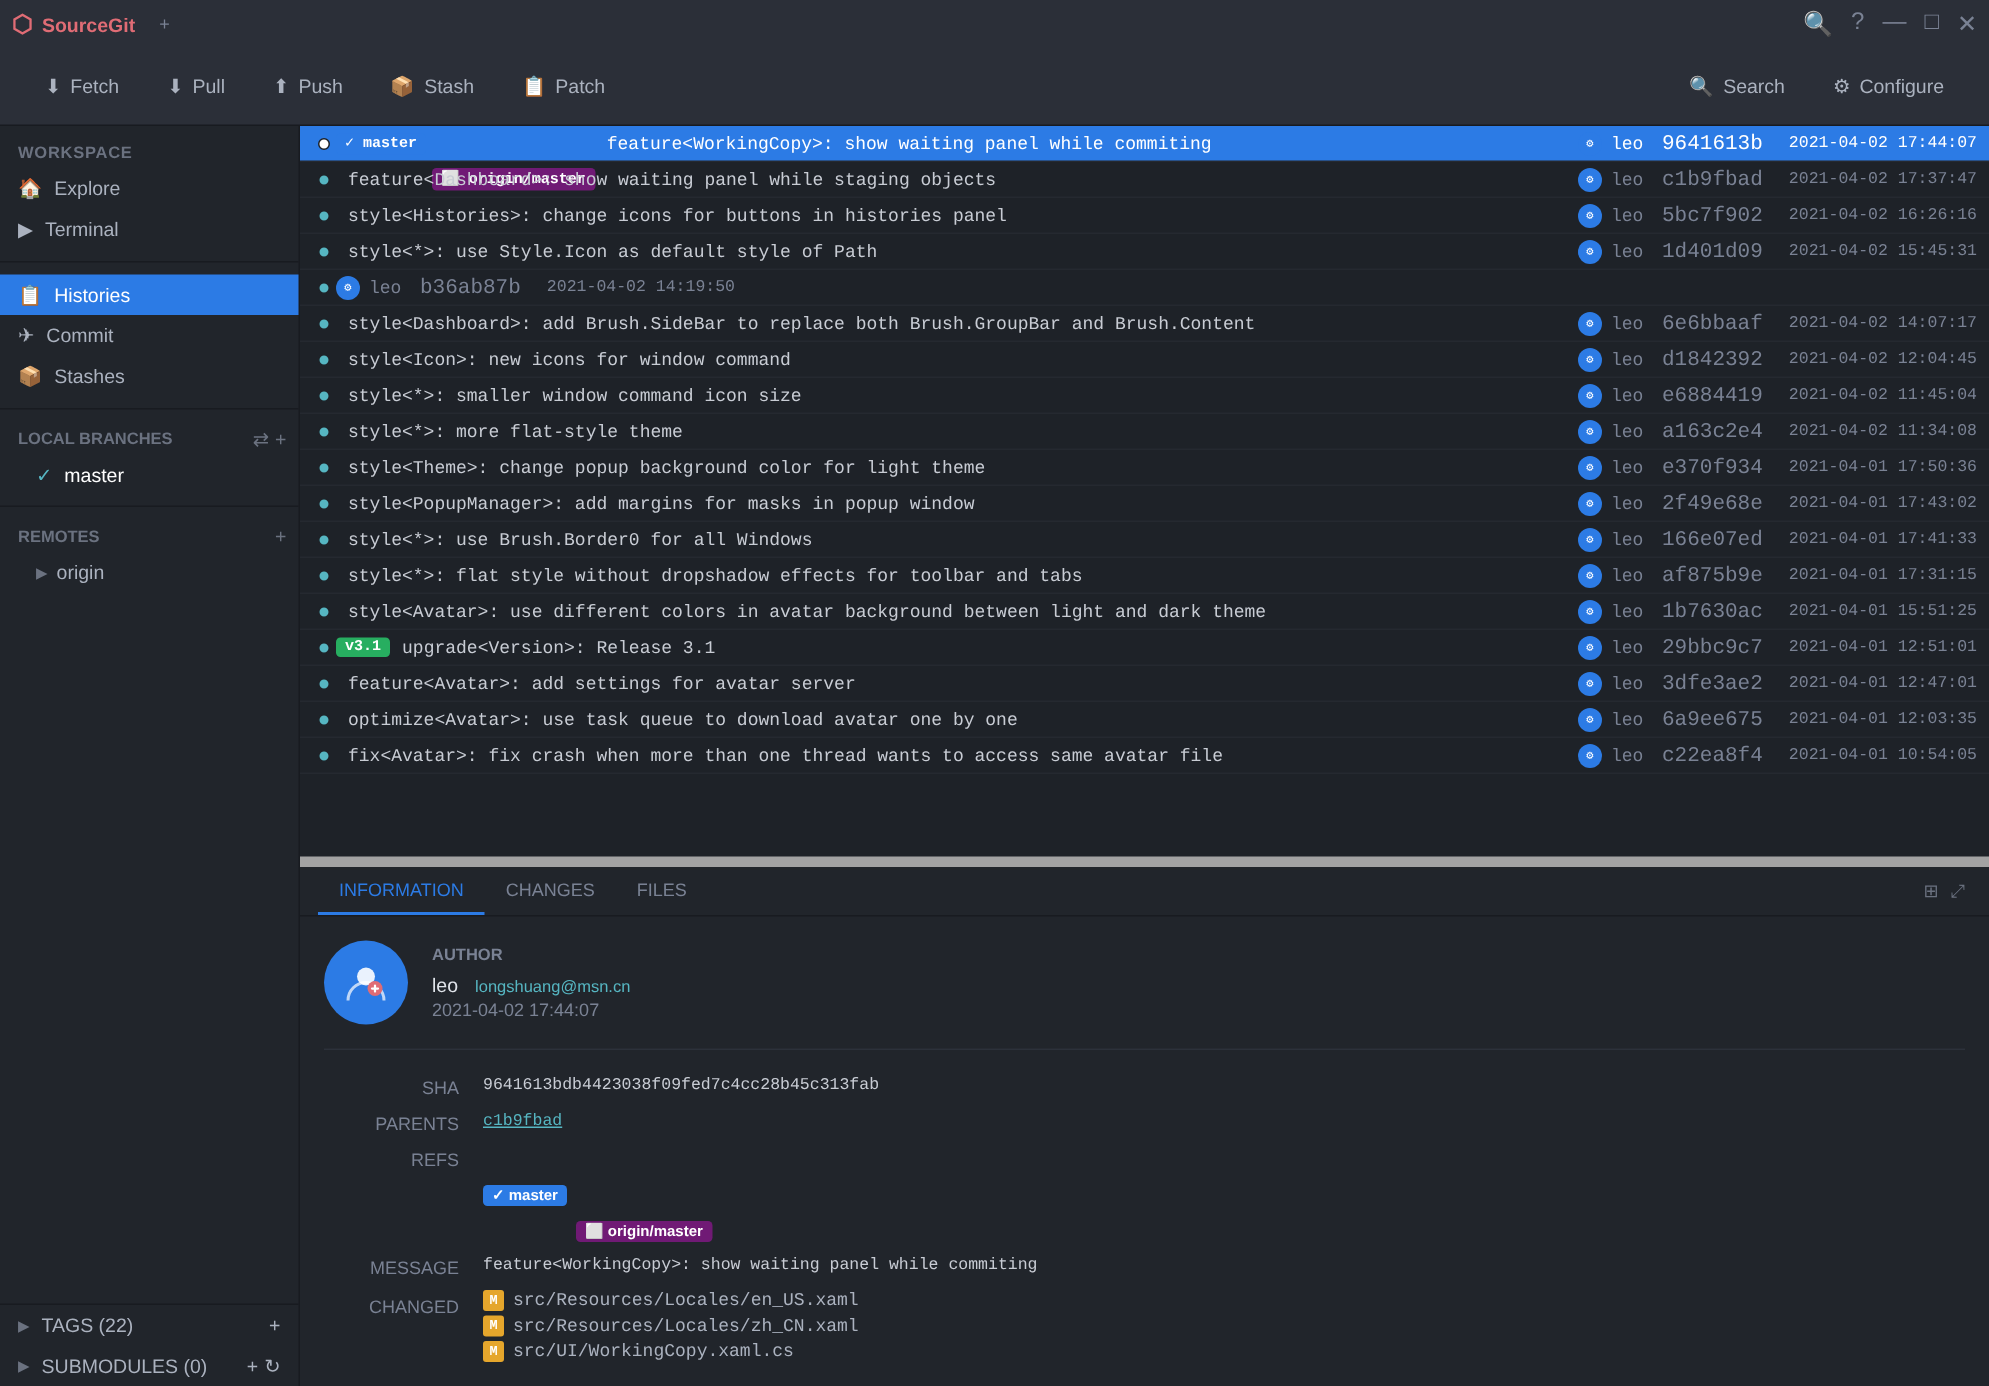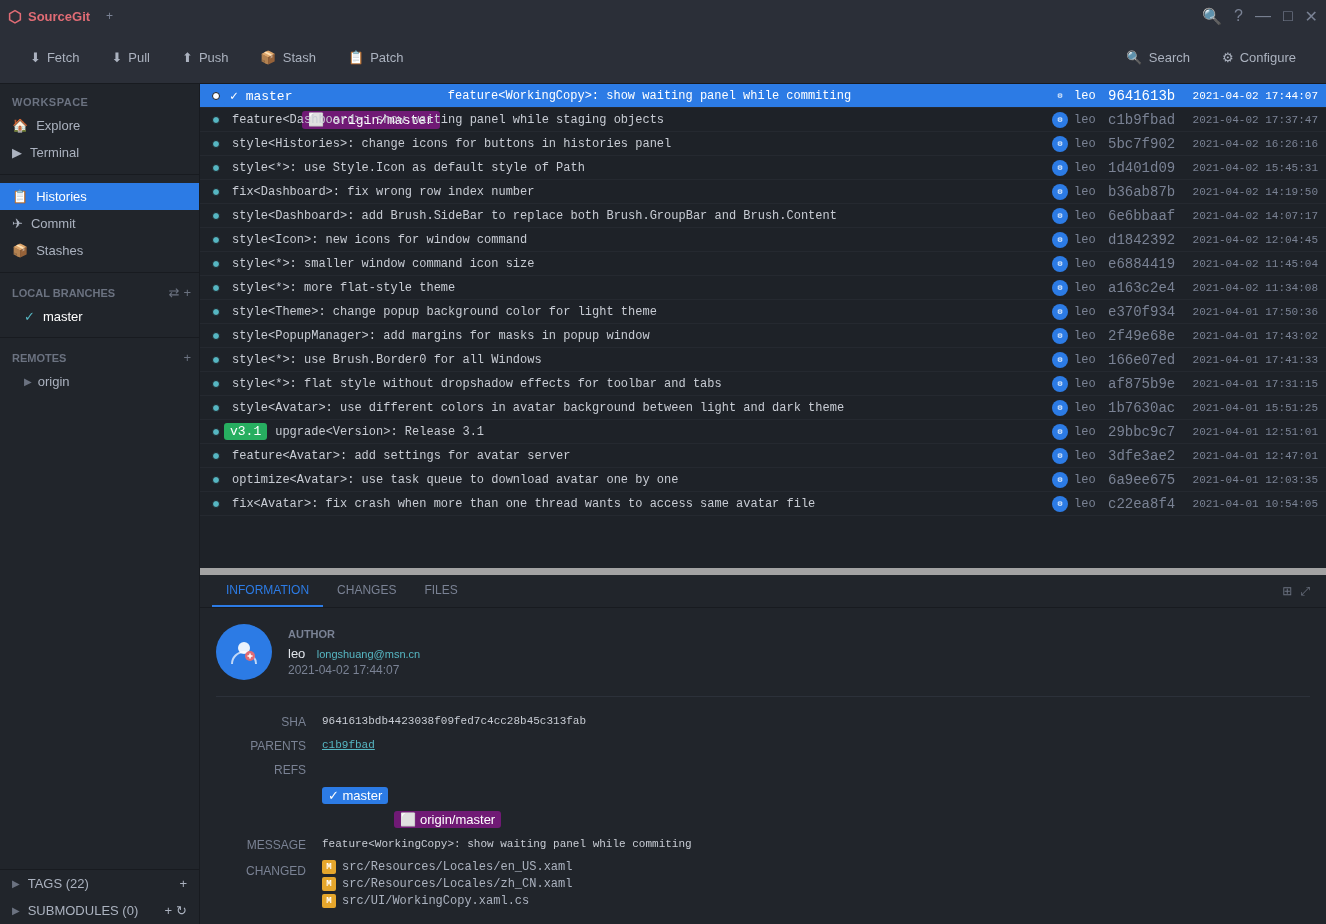--- a/index.html
+++ b/index.html
@@ -42,21 +42,21 @@
 
     
     .commit-list { flex: 1; overflow-y: auto; background: #1e2228; min-height: 0; }
     .commit-row { display: flex; align-items: center; padding: 0 8px; height: 24px; cursor: pointer; border-bottom: 1px solid #252930; font-family: 'Courier New', monospace; font-size: 12px; }
     .commit-row.selected { background: #2c7be5; color: #fff; }
     .commit-row.selected .commit-hash, .commit-row.selected .commit-date, .commit-row.selected .commit-author { color: #fff; }
     .commit-graph { width: 16px; flex-shrink: 0; display: flex; align-items: center; justify-content: center; }
     .commit-dot { width: 8px; height: 8px; border-radius: 50%; background: #56b6c2; border: 1px solid #1e2228; }
     .commit-dot.selected { background: #fff; }
     .commit-refs { display: flex; gap: 4px; align-items: center; flex-shrink: 0; }
-    .ref-tag { padding: 1px 6px; border-radius: 3px; font-size: 13px; font-weight: 400; }
+    .ref-tag { padding: 1px 6px; border-radius: 3px; font-size: 10px; font-weight: 700; }
     .ref-master { background: #2c7be5; color: #fff; }
     .ref-origin { background: #701a75; color: #fff; margin-top: 48px; }
     .ref-version { background: #27ae60; color: #fff; }
     .commit-msg { flex: 1; overflow: hidden; text-overflow: ellipsis; white-space: nowrap; padding: 0 8px; }
     .commit-avatar { width: 16px; height: 16px; border-radius: 50%; background: #56b6c2; flex-shrink: 0; display: flex; align-items: center; justify-content: center; color: #fff; font-size: 8px; }
     .commit-author { color: #7a8294; padding: 0 6px; flex-shrink: 0; width: 40px; }
     .commit-hash { color: #7a8294; width: 70px; flex-shrink: 0; font-family: 'Courier New', monospace; font-size: 14px; }
     .commit-date { color: #7a8294; width: 140px; flex-shrink: 0; text-align: right; font-size: 11px; }
 
     
@@ -249,21 +249,20 @@
           <div class="commit-msg">style&lt;*&gt;: use Style.Icon as default style of Path</div>
           <div class="commit-avatar" style="background: rgb(44, 123, 229);">⚙</div>
           <div class="commit-author">leo</div>
           <div class="commit-hash">1d401d09</div>
           <div class="commit-date">2021-04-02 15:45:31</div>
         </div>
         <div class="commit-row">
           <div class="commit-graph">
             <div class="commit-dot"></div>
           </div>
-          <div class="commit-msg">fix&lt;Dashboard&gt;: fix wrong row index number</div>
           <div class="commit-avatar" style="background: rgb(44, 123, 229);">⚙</div>
           <div class="commit-author">leo</div>
           <div class="commit-hash">b36ab87b</div>
           <div class="commit-date">2021-04-02 14:19:50</div>
         </div>
         <div class="commit-row">
           <div class="commit-graph">
             <div class="commit-dot"></div>
           </div>
           <div class="commit-msg">style&lt;Dashboard&gt;: add Brush.SideBar to replace both Brush.GroupBar and Brush.Content</div>

